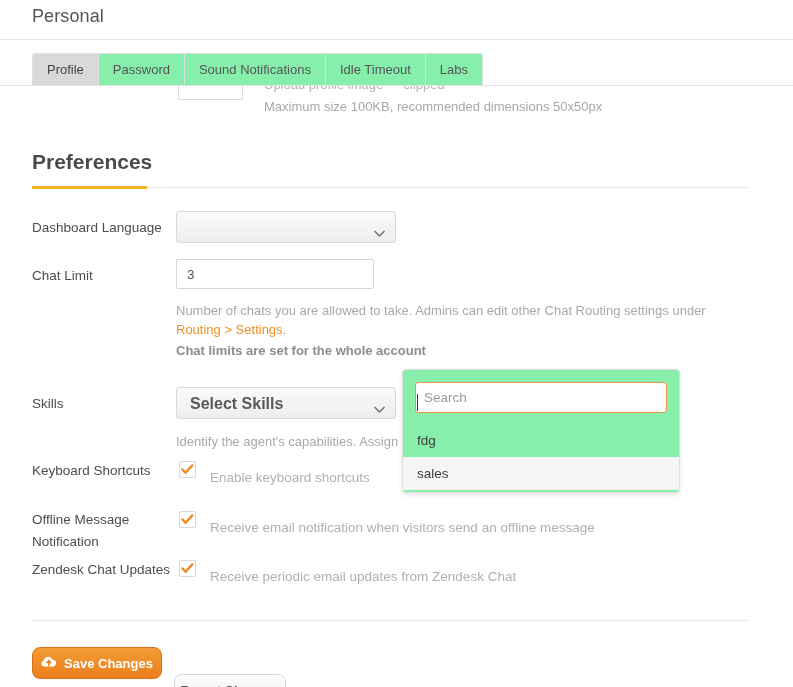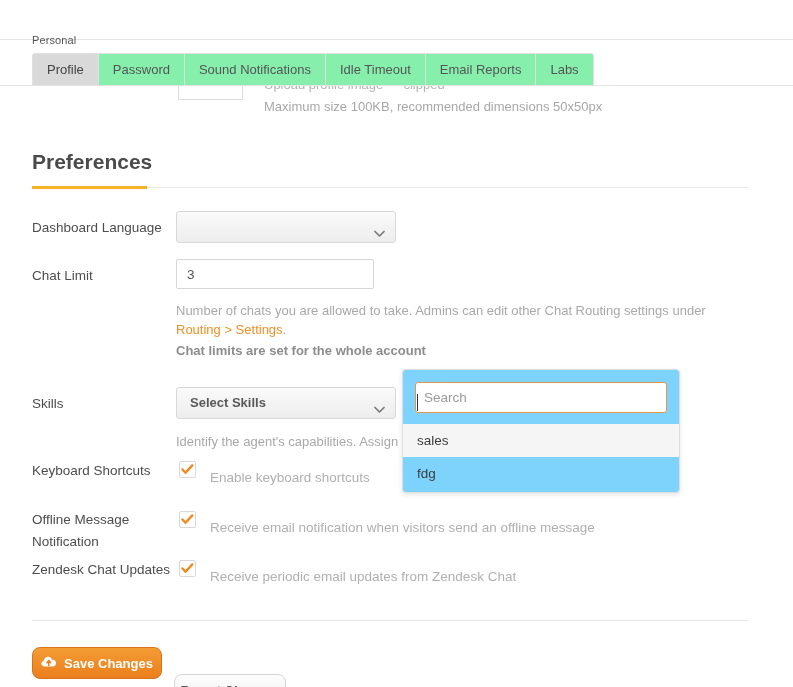--- a/index.html
+++ b/index.html
@@ -20,24 +20,23 @@
   
   .page-header {
     position: absolute;
     left: 0; top: 0; width: 793px; height: 40px;
     border-bottom: 1px solid #e5e5e5;
     background: #fff;
   }
   .page-title {
     position: absolute;
     left: 32px; top: 6px;
-    font-size: 11px;
+    font-size: 18px;
     color: #555;
     letter-spacing: .1px;
-    margin-top: 28px;
   }
 
   
   .tabbar {
     position: absolute;
     left: 32px; top: 53px;
     display: flex;
     align-items: stretch;
     height: 29px;
   }
@@ -128,21 +127,21 @@
     left: 176px;
     width: 220px; height: 32px;
     border: 1px solid #d8d8d8;
     border-radius: 3px;
     background: linear-gradient(#fafafa, #ededed);
     cursor: pointer;
   }
   .ctrl-select .sel-text {
     position: absolute;
     left: 13px; top: 7px;
-    font-size: 13px;
+    font-size: 16px;
     font-weight: bold;
     color: #595959;
   }
   .ctrl-select .caret {
     position: absolute;
     right: 12px; top: 12px;
     width: 9px; height: 9px;
   }
   .ctrl-input {
     position: absolute;
@@ -193,21 +192,21 @@
     color: #b0b0b0;
     white-space: nowrap;
     margin-top: 8px;
   }
 
   
   .dropdown {
     position: absolute;
     left: 402px; top: 369px;
     width: 278px;
-    background: #7dd3fc;
+    background: #86efac;
     border: 1px solid #dedede;
     border-radius: 4px;
     box-shadow: 0 2px 5px rgba(0,0,0,.10);
     z-index: 50;
     padding-bottom: 2px;
   }
   .dd-searchwrap { padding: 12px 12px 11px 12px; }
   .dd-search {
     width: 100%; height: 31px;
     border: 1px solid #e8954a;
@@ -284,23 +283,20 @@
       <span>Profile</span>
     </div>
     <div class="tab">
       <span>Password</span>
     </div>
     <div class="tab">
       <span>Sound Notifications</span>
     </div>
     <div class="tab">
       <span>Idle Timeout</span>
-    </div>
-    <div class="tab">
-      <span>Email Reports</span>
     </div>
     <div class="tab">
       <span>Labs</span>
     </div>
   </div>
   <div class="tabbar-rule"></div>
 
   <div class="clip-row">
     <div class="clip-thumb"></div>
     <div class="clip-line1">Upload profile image — clipped</div>
@@ -339,22 +335,22 @@
     </span>
   </div>
   <div class="helper" style="top:432px;">
     <span>Identify the agent's capabilities. Assign skills to agents under </span><a class="link" href="#">Routing &gt; Skills</a><span>.</span>
   </div>
 
   <div class="dropdown">
     <div class="dd-searchwrap">
       <input class="dd-search" type="text" placeholder="Search" style="">
     </div>
+    <div class="dd-option">fdg</div>
     <div class="dd-option hover">sales</div>
-    <div class="dd-option">fdg</div>
   </div>
   <div class="dd-caret"></div>
 
   <div class="flabel" style="top:463px;">Keyboard Shortcuts</div>
   <div class="cbox" style="left:179px; top:461px;">
     <svg width="13" height="13" viewBox="0 0 13 13">
         <path d="M1.5 6.5 L4.5 9.8 L11.3 2.4" fill="none" stroke="#f08a1e" stroke-width="2.4" stroke-linecap="round" stroke-linejoin="round"></path>
       </svg>
   </div>
   <div class="cbox-label" style="left:210px; top:462px;">Enable keyboard shortcuts</div>

